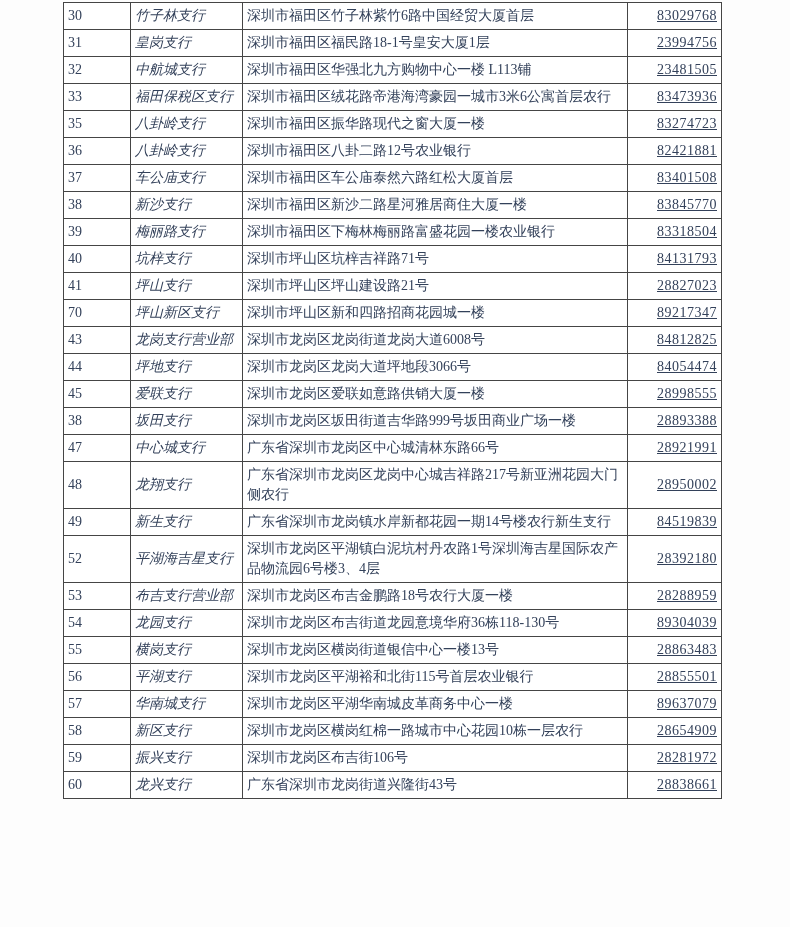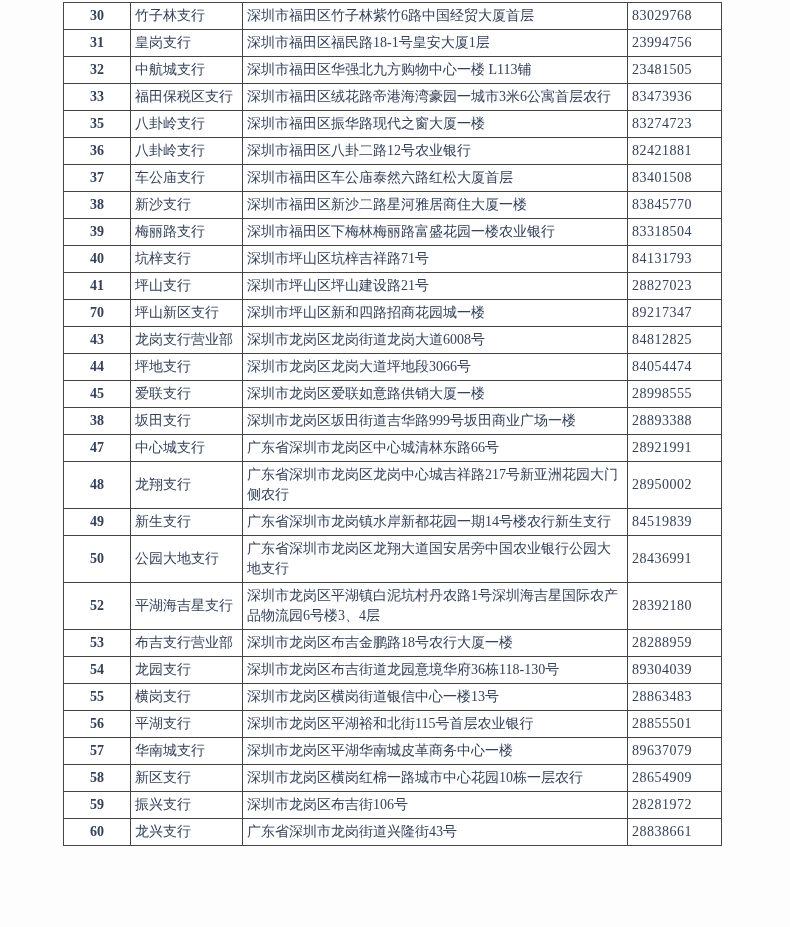--- a/index.html
+++ b/index.html
@@ -29,35 +29,35 @@
   table.branch-table td {
     border: 1px solid #454545;
     font-size: 14px;
     line-height: 20px;
     padding: 3px 4px;
     vertical-align: middle;
     overflow: hidden;
     word-break: break-all;
   }
   td.c-no {
-    text-align: center;
     font-size: 15px;
-    font-weight: bold;
   }
   td.c-name {
     padding-left: 7px;
+    font-style: italic;
   }
   td.c-addr {
     padding-left: 5px;
     padding-right: 3px;
   }
   td.c-phone {
-    text-align: left;
+    text-align: right;
     font-size: 15px;
     letter-spacing: 0.5px;
+    text-decoration: underline;
   }
 </style>
 </head>
 <body>
 
 <div class="page">
   <table class="branch-table">
     <colgroup>
       <col style="width:67px">
       <col style="width:112px">
@@ -192,26 +192,20 @@
     <td class="c-phone">28950002</td>
   </tr>
 
   <tr>
     <td class="c-no">49</td>
     <td class="c-name">新生支行</td>
     <td class="c-addr">广东省深圳市龙岗镇水岸新都花园一期14号楼农行新生支行</td>
     <td class="c-phone">84519839</td>
   </tr>
 
-  <tr>
-    <td class="c-no">50</td>
-    <td class="c-name">公园大地支行</td>
-    <td class="c-addr">广东省深圳市龙岗区龙翔大道国安居旁中国农业银行公园大地支行</td>
-    <td class="c-phone">28436991</td>
-  </tr>
 
 
   <tr>
     <td class="c-no">52</td>
     <td class="c-name">平湖海吉星支行</td>
     <td class="c-addr">深圳市龙岗区平湖镇白泥坑村丹农路1号深圳海吉星国际农产品物流园6号楼3、4层</td>
     <td class="c-phone">28392180</td>
   </tr>
 
   <tr>

